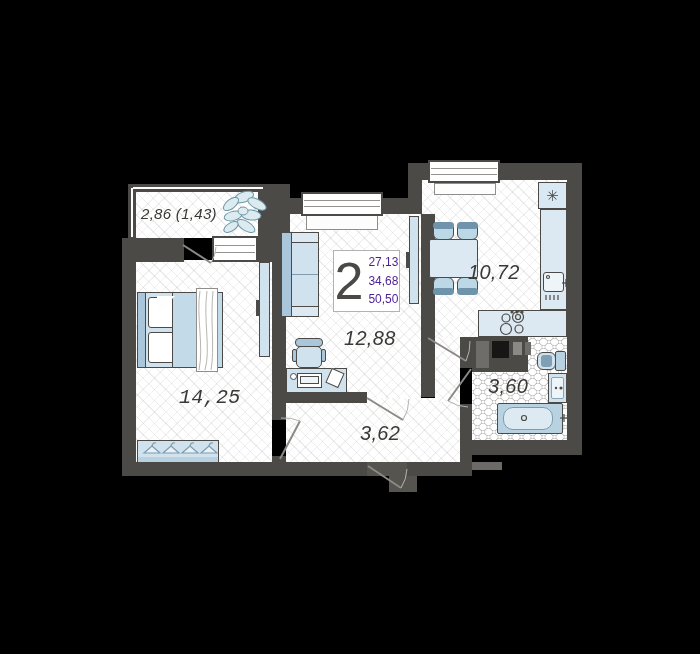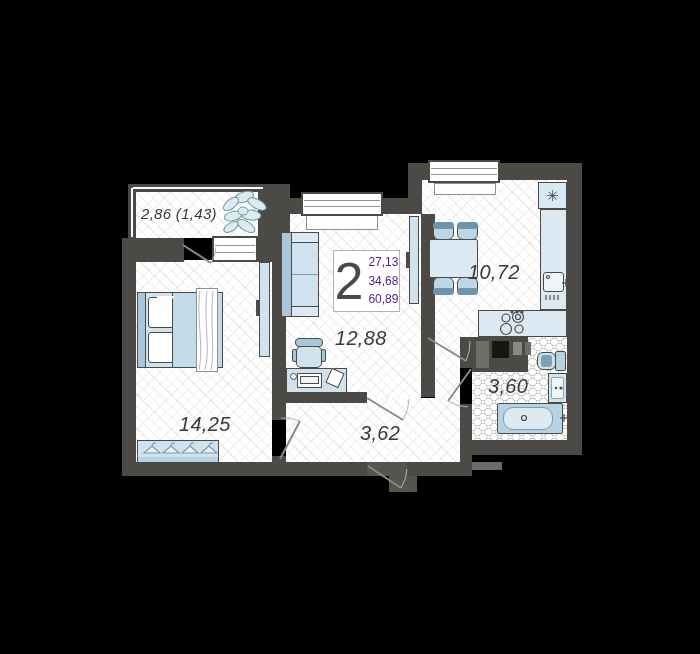--- a/index.html
+++ b/index.html
@@ -135,21 +135,21 @@
   <div class="furn2" style="left:295px;top:338px;width:28px;height:9px;border-radius:4px;"></div>
   <div class="furn" style="left:296px;top:346px;width:26px;height:22px;border-radius:5px;"></div>
   <div class="furn2" style="left:292px;top:349px;width:5px;height:13px;border-radius:2px;"></div>
   <div class="furn2" style="left:321px;top:349px;width:5px;height:13px;border-radius:2px;"></div>
 
   <div id="statsbox">
     <span class="num">2</span>
     <span class="areas">
       <span>27,13</span>
       <span>34,68</span>
-      <span>60,89</span>
+      <span>50,50</span>
     </span>
   </div>
 
   <div class="furn lite" style="left:429px;top:239px;width:49px;height:39px;border-radius:2px;"></div>
   <div class="furn" style="left:433px;top:222px;width:21px;height:18px;border-radius:6px;background:#bcd7e6;"></div>
   <div class="inner" style="left:433px;top:222px;width:21px;height:7px;border-radius:6px;background:#6f93ab;"></div>
   <div class="furn" style="left:457px;top:222px;width:21px;height:18px;border-radius:6px;background:#bcd7e6;"></div>
   <div class="inner" style="left:457px;top:222px;width:21px;height:7px;border-radius:6px;background:#6f93ab;"></div>
   <div class="furn" style="left:433px;top:277px;width:21px;height:18px;border-radius:6px;background:#bcd7e6;"></div>
   <div class="inner" style="left:433px;top:288px;width:21px;height:7px;border-radius:6px;background:#6f93ab;"></div>
@@ -166,22 +166,22 @@
   <div class="inner" style="left:541px;top:355px;width:11px;height:12px;background:#7f9fb5;border-radius:3px;"></div>
   <div class="furn" style="left:555px;top:351px;width:11px;height:20px;background:#b9d2e2;border-radius:2px;"></div>
 
   <div class="furn" style="left:548px;top:373px;width:19px;height:30px;"></div>
   <div class="inner" style="left:551px;top:377px;width:13px;height:22px;border:1px solid #8aa5b5;background:#eef5f9;border-radius:2px;"></div>
 
   <div class="furn" style="left:497px;top:403px;width:66px;height:31px;background:#b9d2e2;border-radius:2px;"></div>
   <div class="inner" style="left:503px;top:407px;width:50px;height:23px;border:1px solid #7e9cae;background:#ddeaf2;border-radius:10px;"></div>
 
   <div class="label" style="left:141px;top:206px;font-size:15px;">2,86 (1,43)</div>
-  <div class="label" style="left:179px;top:414px;">14,25</div>
-  <div class="label" style="left:335px;top:328px;">12,88</div>
+  <div class="label" style="left:179px;top:388px;font-family:Liberation Mono, monospace;">14,25</div>
+  <div class="label" style="left:344px;top:328px;">12,88</div>
   <div class="label" style="left:360px;top:423px;">3,62</div>
   <div class="label" style="left:468px;top:240px;margin-top:22px;">10,72</div>
   <div class="label" style="left:488px;top:376px;">3,60</div>
 
   <svg class="overlay" width="700" height="654" viewBox="0 0 700 654">
 
     <g stroke="#8b8a85" stroke-width="2" fill="none">
       <path d="M183 245 L211 263"></path>
       <path d="M280 459 L300 421"></path>
       <path d="M367 398 L403 420"></path>

